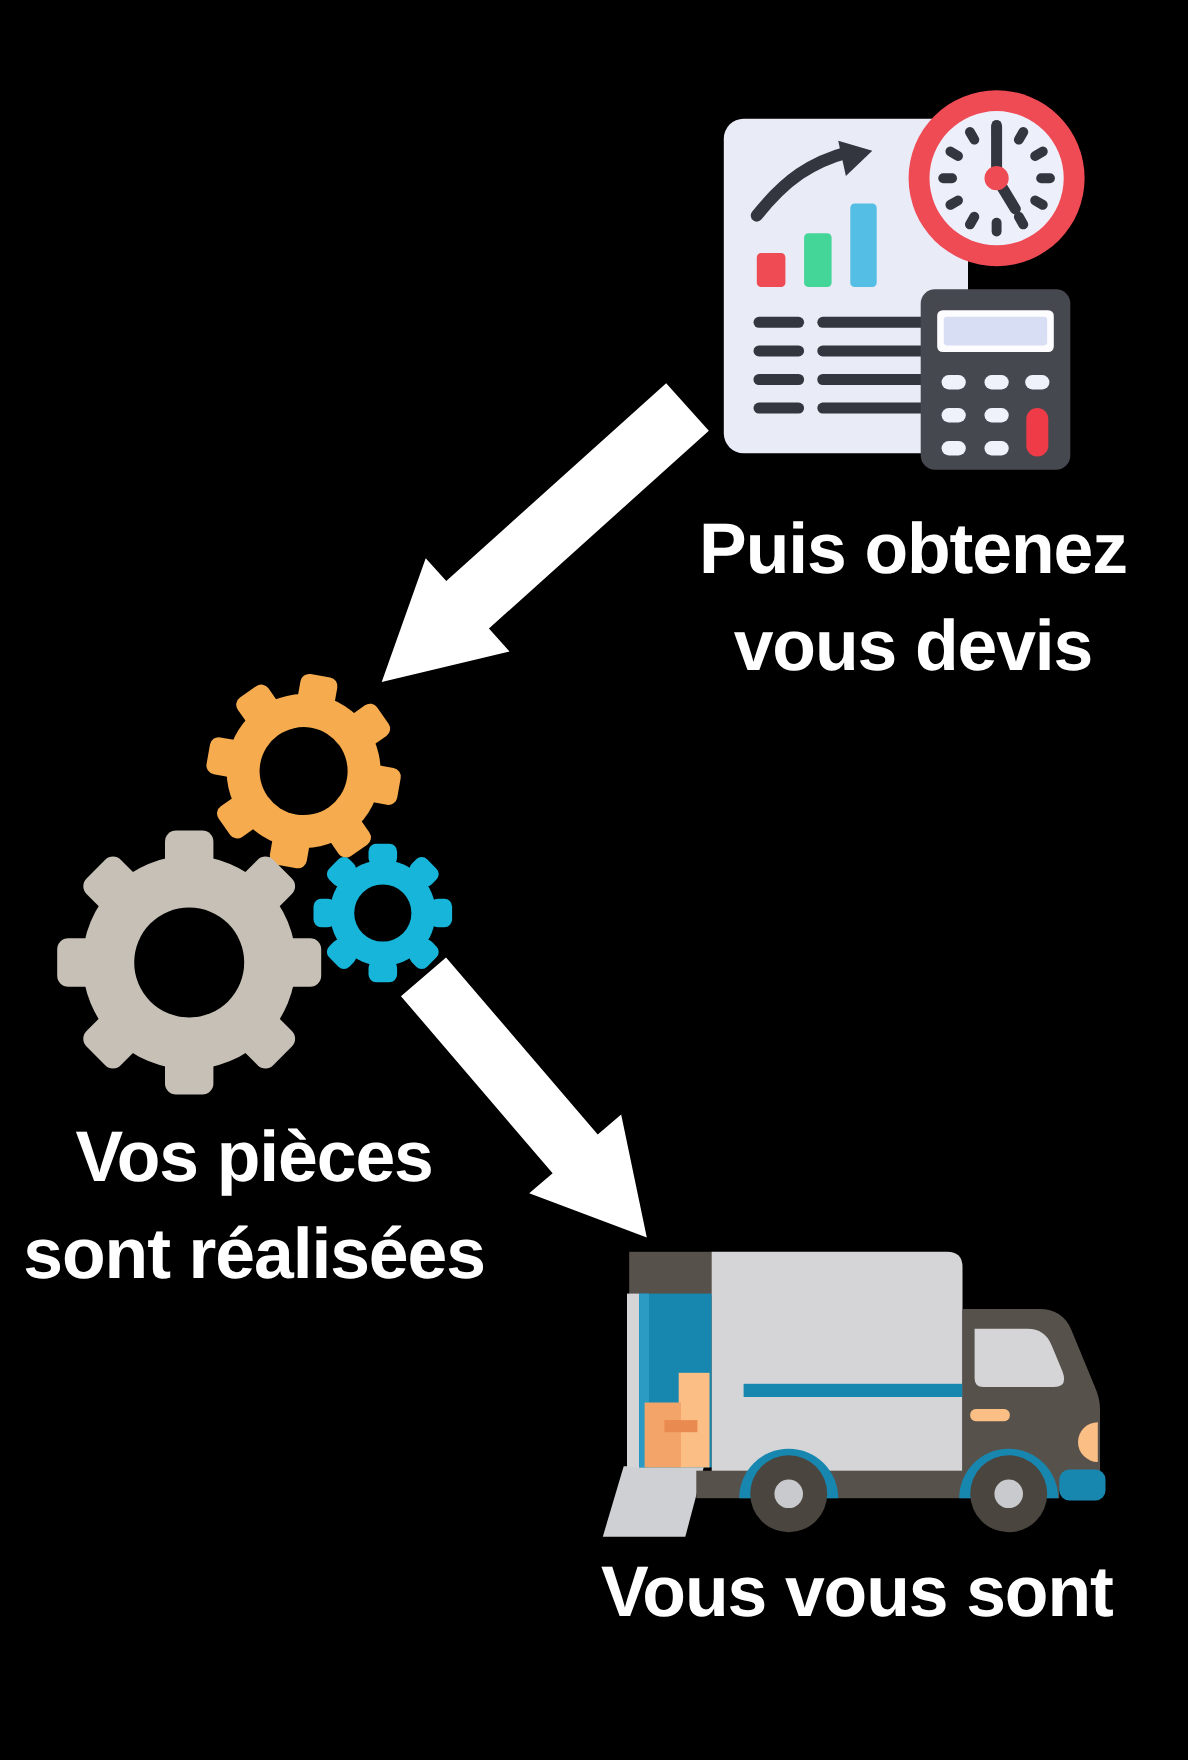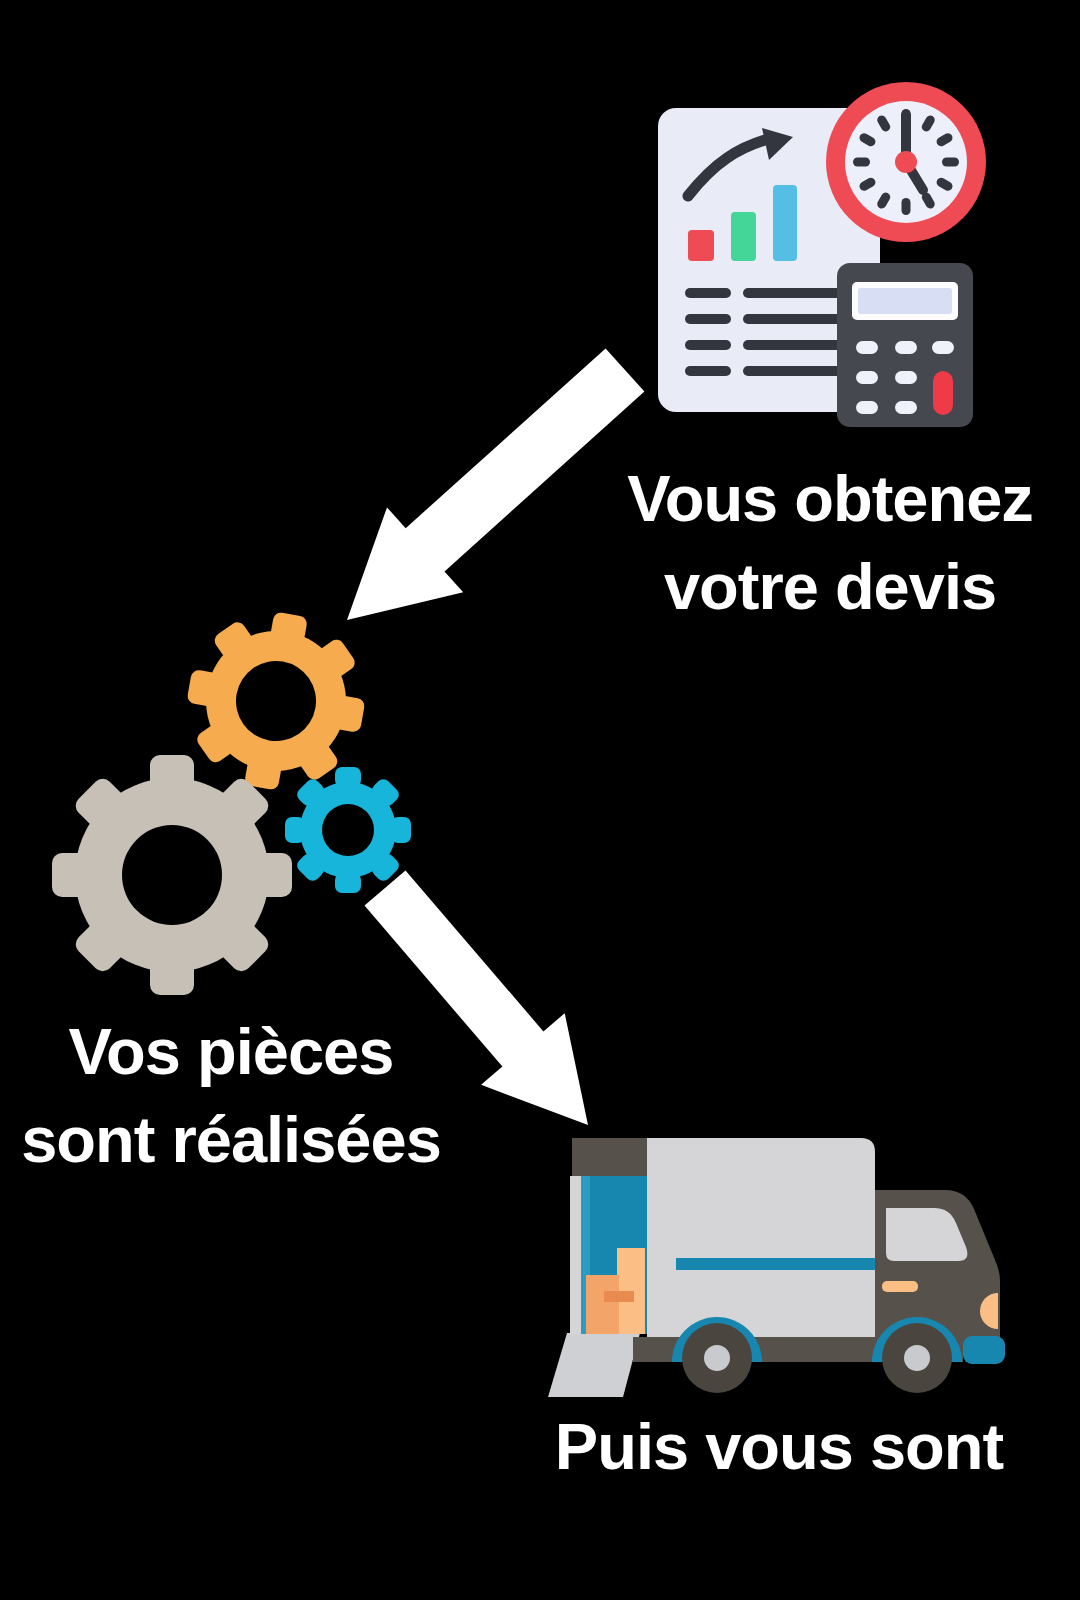--- a/index.html
+++ b/index.html
@@ -183,26 +183,26 @@
       <path d="M872,1362 A45,45 0 0 1 962,1362 Z" fill="#1787B0"></path>
 
       <circle cx="717" cy="1358" r="35" fill="#4A453E"></circle>
       <circle cx="717" cy="1358" r="13" fill="#C9CACE"></circle>
       <circle cx="917" cy="1358" r="35" fill="#4A453E"></circle>
       <circle cx="917" cy="1358" r="13" fill="#C9CACE"></circle>
     </g>
   </svg>
 
   <div class="step-label label-quote">
-    <span>Vous obtenez</span>
-    <span>votre devis</span>
+    <span>Puis obtenez</span>
+    <span>vous devis</span>
   </div>
 
   <div class="step-label label-production">
     <span>Vos pièces</span>
     <span>sont réalisées</span>
   </div>
 
   <div class="step-label label-delivery">
-    <span>Puis vous sont</span>
+    <span>Vous vous sont</span>
   </div>
 
 </div>
 
 </body></html>

